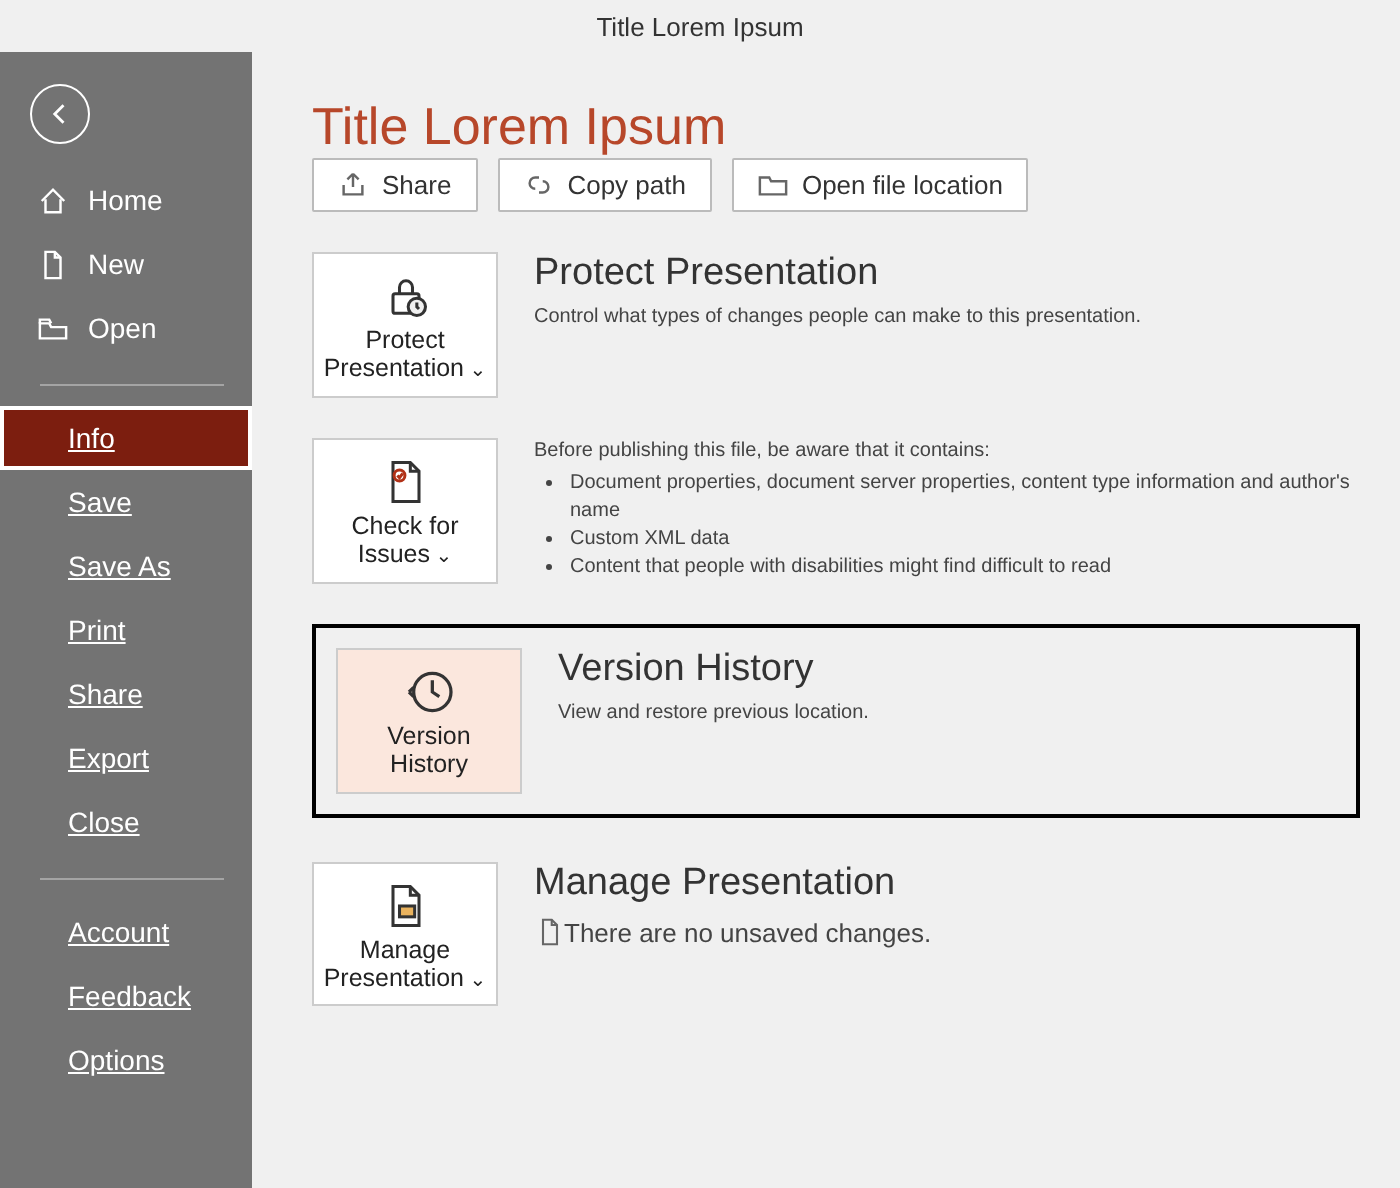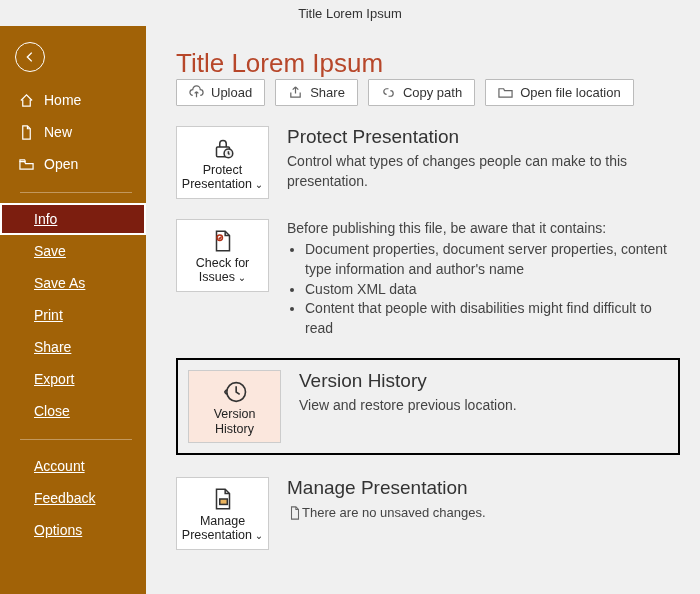--- a/index.html
+++ b/index.html
@@ -4,21 +4,21 @@
 <style>
   * { box-sizing: border-box; margin: 0; padding: 0; }
   body {
     font-family: "Segoe UI", Arial, sans-serif;
     width: 700px; height: 594px; overflow: hidden;
     background: #f0f0f0; color: #333; font-size: 14px;
   }
   .topbar { height: 26px; background: #f0f0f0; display: flex; align-items: center; justify-content: center; font-size: 13px; color: #333; }
   .main { display: flex; height: calc(100% - 26px); }
 
-  .sidebar { width: 146px; background: #a16207; color: #fff; padding-top: 10px; font-size: 14px; }
+  .sidebar { width: 126px; background: #737373; color: #fff; padding-top: 10px; font-size: 14px; }
   .back-btn { width: 30px; height: 30px; border: 1.5px solid #fff; border-radius: 50%; display: flex; align-items: center; justify-content: center; margin: 6px 0 12px 15px; cursor: pointer;}
   .sidebar .nav-item { display: flex; align-items: center; gap: 10px; padding: 8px 14px 8px 18px; cursor: pointer; }
   .sidebar .nav-item span.label { font-size: 14px; }
   .sidebar .nav-item.selected { background: #7c1e0f; outline: 2px solid #fff; outline-offset: -2px; }
   .sidebar .nav-secondary { padding: 8px 14px 8px 34px; cursor: pointer; font-size: 14px; text-decoration: underline; }
   .sb-divider { border-top: 1px solid rgba(255,255,255,.35); margin: 12px 14px 10px 20px; }
   .sb-icon { width: 16px; height: 16px; display:inline-flex; align-items:center; justify-content:center; flex-shrink:0;}
 
   .content { flex: 1; padding: 22px 20px 12px 30px; overflow: auto; }
   .title { color: #b7472a; font-size: 26px; font-weight: 400; }
@@ -30,21 +30,21 @@
 
   .card-row { display: flex; gap: 18px; margin-bottom: 20px; align-items:flex-start;}
   .card { border: 1px solid #ccc; background: #fff; width: 93px; min-height: 68px; padding: 8px 4px 6px 4px; text-align: center; cursor:pointer;}
   .card.highlight { background: #fbe7dd;}
   .card .cicon { height: 26px; display:flex; align-items:center; justify-content:center; color:#555; margin-bottom:2px;}
   .card .clabel { font-size: 12.5px; line-height: 1.15; color:#222;}
   .card .chev::after { content: " \2304"; font-size: 10px;}
 
   .sect { flex: 1; }
   .sect h2 { font-size: 19px; font-weight: 400; color: #333; margin-bottom: 4px; }
-  .sect p, .sect li { font-size: 14px; color:#444; line-height:1.4;}
+  .sect p, .sect li { font-size: 10px; color:#444; line-height:1.4;}
   .sect ul { margin: 2px 0 0 18px; }
 
   .hl-group { border: 2px solid #000; padding: 10px; margin-bottom:22px;}
   .hl-group .card-row { margin-bottom:0;}
   
   .inline-row { display:flex; align-items:center; font-size:13px; color:#444; margin-top:6px;}
   .inline-row .iicon{width:15px; height:15px; color:#666; display:inline-flex; align-items:center; justify-content:center;}
 </style>
 </head>
 <body>
@@ -107,29 +107,20 @@
 
     <div class="nav-secondary"><span>Account</span></div>
     <div class="nav-secondary"><span>Feedback</span></div>
     <div class="nav-secondary"><span>Options</span></div>
   </div>
 
   <div class="content">
     <div class="title">Title Lorem Ipsum</div>
 
     <div class="toolbar">
-      <div class="tool-btn">
-        <span class="icon">
-            <svg viewBox="0 0 16 16" width="15" height="15" fill="none" stroke="currentColor" stroke-width="1.3">
-              <path d="M4 11a3 3 0 010-6 4 4 0 018 0 3 3 0 010 6"></path>
-              <path d="M8 13V7m0 0L6 9m2-2 2 2"></path>
-            </svg>
-          </span>
-        <span>Upload</span>
-      </div>
       <div class="tool-btn">
         <span class="icon">
             <svg viewBox="0 0 16 16" width="15" height="15" fill="none" stroke="currentColor" stroke-width="1.3">
               <path d="M3 8v5h10V8"></path>
               <path d="M8 2v7M8 2 5 5m3-3 3 3"></path>
             </svg>
           </span>
         <span>Share</span>
       </div>
       <div class="tool-btn">

